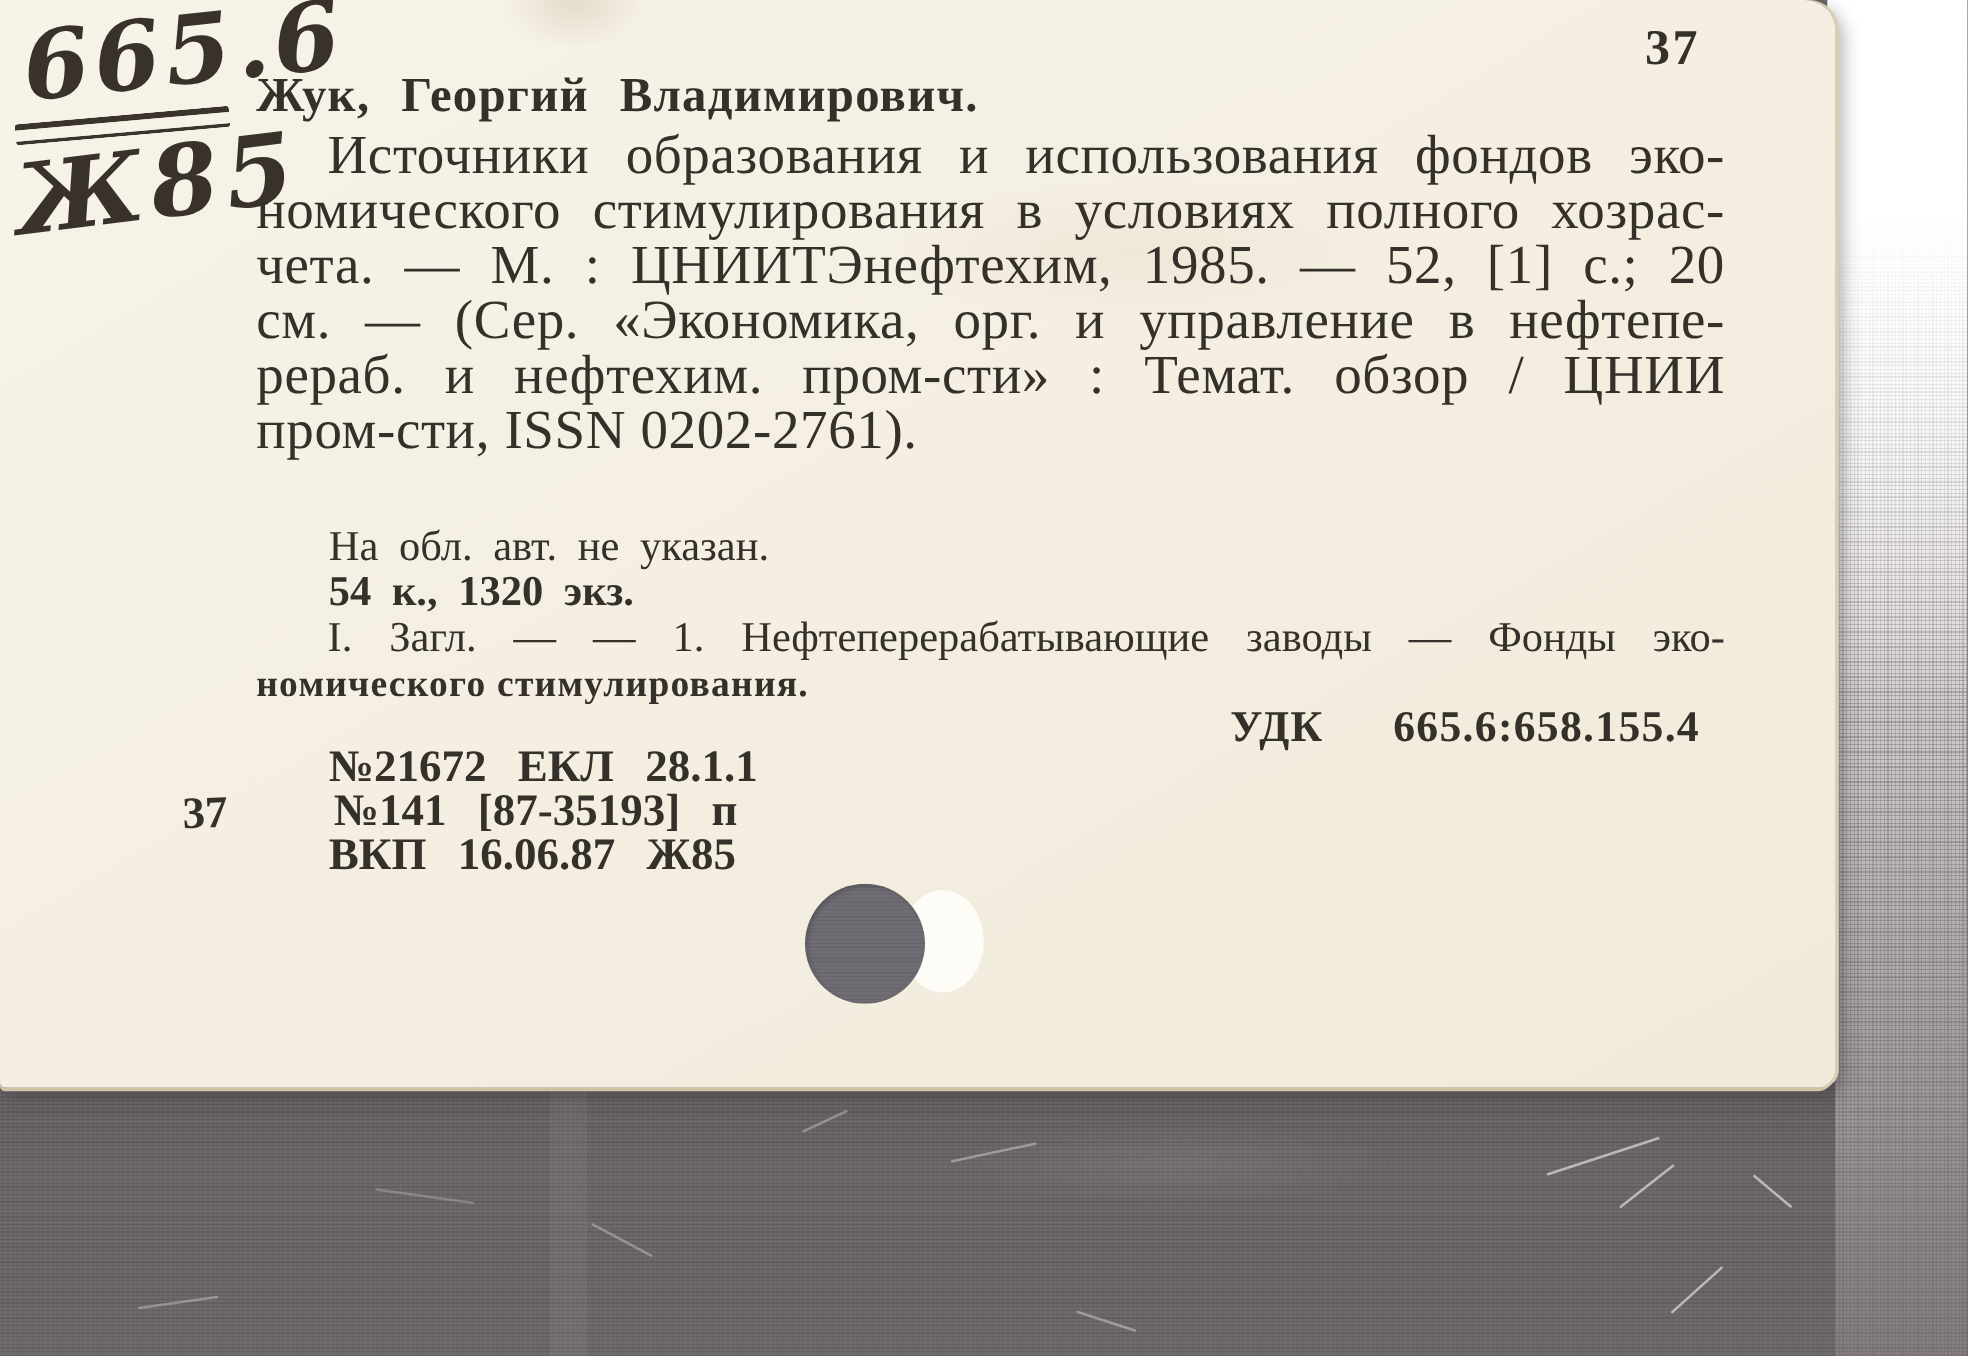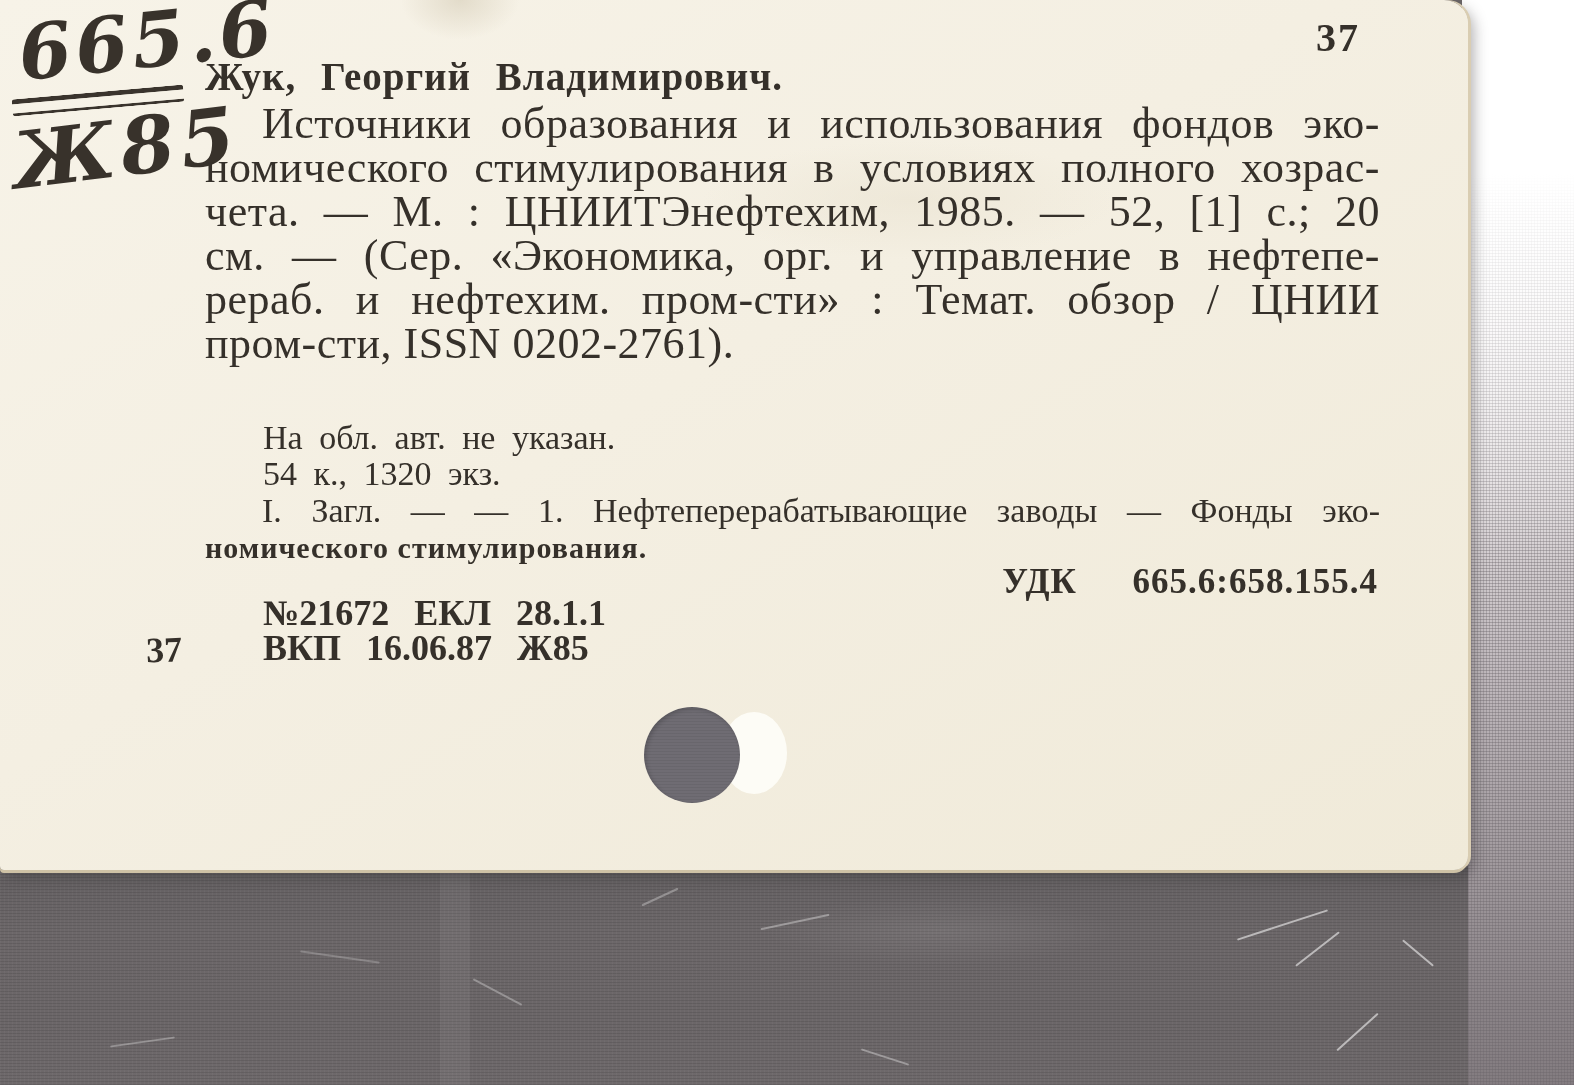--- a/index.html
+++ b/index.html
@@ -91,29 +91,29 @@
   .bib { position: absolute; left: 205px; top: 102px; width: 1175px; }
   .tline {
     font-size: 44px; line-height: 44px; letter-spacing: 0.5px;
     text-align: justify; text-align-last: justify;
   }
   .tline.first { text-indent: 57px; }
   .tline.last  { text-align-last: left; }
 
   .notes { position: absolute; left: 263px; top: 420px; }
   .nline { font-size: 34px; line-height: 36px; word-spacing: 8px; }
-  .nline.bold { font-weight: normal; }
+  .nline.bold { font-weight: bold; }
 
   .tracing { position: absolute; left: 205px; top: 492px; width: 1175px; }
   .trline1 { font-size: 34px; line-height: 37px; text-indent: 57px;
              text-align: justify; text-align-last: justify; word-spacing: 6px; }
   .trline2 { font-size: 30px; line-height: 37px; font-weight: bold; letter-spacing: 1px; }
 
   .udk {
-    position: absolute; left: 206px; top: 562px; width: 1172px;
+    position: absolute; left: 188px; top: 562px; width: 1172px;
     text-align: right; font-size: 35px; font-weight: bold; letter-spacing: 1px;
   }
   .udk .udk-value { margin-left: 46px; }
 
   .acc { position: absolute; left: 263px; top: 596px; }
   .aline { font-size: 36px; line-height: 35px; font-weight: bold; word-spacing: 16px; white-space: nowrap; }
   .aline.mid { text-indent: 4px; }
   .stamp37 {
     position: absolute; left: -117px; top: 33px;
     font-size: 36px; font-weight: bold; transform: rotate(-2deg);
@@ -195,20 +195,21 @@
     </div>
 
     <div class="udk">
       <span class="udk-label">УДК</span>
       <span class="udk-value">665.6:658.155.4</span>
     </div>
 
     <div class="acc">
       <div class="stamp37">37</div>
       <div class="aline">№21672 ЕКЛ 28.1.1</div>
+      <div class="aline mid">№141 [87-35193] п</div>
       <div class="aline">ВКП 16.06.87 Ж85</div>
     </div>
 
     <div class="hole-glare"></div>
     <div class="hole"></div>
 
   </div>
 </div>
 
 </body></html>

